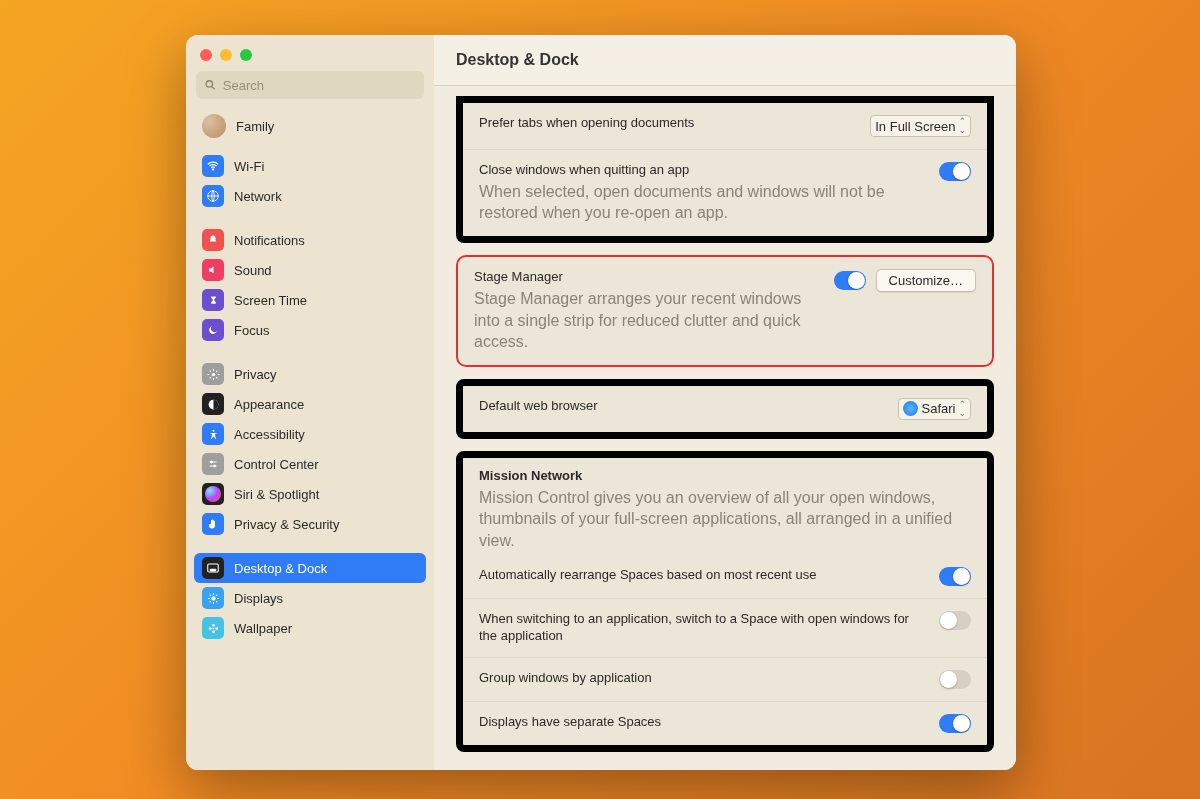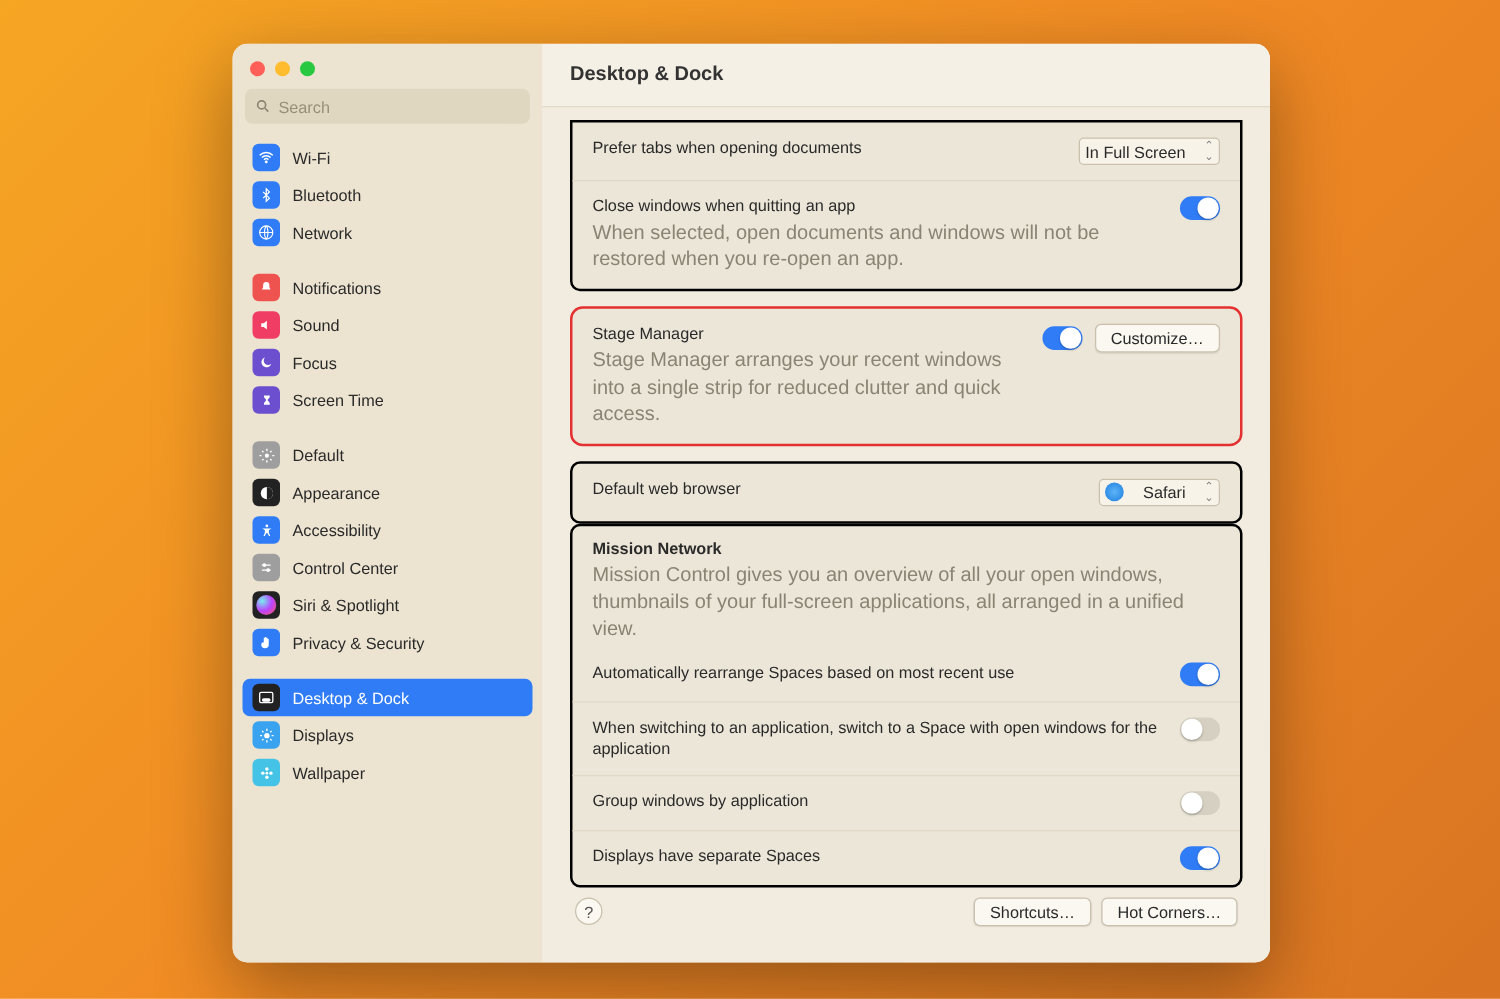--- a/index.html
+++ b/index.html
@@ -38,33 +38,34 @@
     font-size: 12px; color: #fff; flex-shrink: 0;
   }
   .sb-sep { height: 14px; }
   .family-avatar { width: 24px; height: 24px; border-radius: 50%; background: radial-gradient(circle at 30% 30%, #dcbfa0, #bb8d62); }
   
   .content { flex: 1; display: flex; flex-direction: column; }
   .titlebar { background: #f5f0e5; border-bottom: 1px solid #d9d2c0; padding: 16px 22px; }
   .titlebar h1 { font-size: 16px; font-weight: 700; color: #333; }
   .panel { flex: 1; background: #f2ece0; padding: 10px 22px; overflow: hidden; }
   .card {
-    background: #ece6d8; border-radius: 8px; border: 2px solid #000000;
+    background: #ece6d8; border-radius: 8px; border: 7px solid #000000;
+    margin-bottom: 12px;
   }
   .row {
     padding: 12px 16px; display: flex; align-items: flex-start; justify-content: space-between;
     border-bottom: 1px solid #e1d9c8; gap: 14px;
   }
   .row:last-child { border-bottom: none; }
   .row-main { flex: 1; }
   .row-label { font-size: 13px; color: #2a2a2a; line-height: 1.3; }
   .row-desc { font-size: 16px; color: #8a8474; margin-top: 2px; line-height: 1.35; }
   .row-controls { display: flex; align-items: center; gap: 10px; flex-shrink: 0; }
   .popup {
-    font-size: 13px; color: #2a2a2a; display: inline-flex; align-items: center; gap: 15px;
+    font-size: 13px; color: #2a2a2a; display: inline-flex; align-items: center; gap: 3px;
     background: #f7f3e9; border: 0.5px solid #c9c1ae; border-radius: 4px; padding: 1px 4px;
   }
   .popup .chev { font-size: 9px; line-height: 1; color: #777; }
   .btn {
     background: #fbf8f1; border: 0.5px solid #c9c1ae; border-radius: 5px; font-size: 13px;
     padding: 3px 12px; color: #2a2a2a; box-shadow: 0 0.5px 1px rgba(0,0,0,.08);
   }
   
   .toggle { width: 32px; height: 19px; border-radius: 10px; position: relative; }
   .toggle .knob { width: 17px; height: 17px; background: #fff; border-radius: 50%; position: absolute; top: 1px; box-shadow: 0 1px 2px rgba(0,0,0,.25); }
@@ -99,41 +100,37 @@
     <div class="search-wrap">
       <div class="search">
         <svg viewBox="0 0 24 24" fill="none" stroke="currentColor" stroke-width="2.5">
             <circle cx="10" cy="10" r="6"></circle>
             <line x1="20" y1="20" x2="15" y2="15"></line>
           </svg>
         <input placeholder="Search" style="">
       </div>
     </div>
     <div class="sb-list" id="sb-list">
+        <div class="sb-item" style="margin-bottom: 10px;">
+          <span class="family-avatar"></span>
+          <span class="sb-label">Family</span>
+        </div>
         <div class="sb-item">
           <span class="sb-icon" style="background:#2f7cf6">
             <svg viewBox="0 0 24 24" width="14" height="14" fill="none" stroke="#fff" stroke-width="2">
               <path d="M3 9c5-5 13-5 18 0"></path>
               <path d="M6 12c3.3-3.3 8.7-3.3 12 0"></path>
               <path d="M9 15c1.7-1.7 4.3-1.7 6 0"></path>
               <circle cx="12" cy="18" r="1" fill="#fff"></circle>
             </svg>
           </span>
           <span class="sb-label">Wi-Fi</span>
         </div>
         <div class="sb-item">
           <span class="sb-icon" style="background:#2f7cf6">
-            <svg viewBox="0 0 24 24" width="12" height="12" fill="none" stroke="#fff" stroke-width="2">
-              <path d="M7 7l10 10-5 5V2l5 5L7 17"></path>
-            </svg>
-          </span>
-          <span class="sb-label">Bluetooth</span>
-        </div>
-        <div class="sb-item">
-          <span class="sb-icon" style="background:#2f7cf6">
             <svg viewBox="0 0 24 24" width="14" height="14" fill="none" stroke="#fff" stroke-width="1.6">
               <circle cx="12" cy="12" r="9"></circle>
               <path d="M3 12h18M12 3c3 3 3 15 0 18M12 3c-3 3-3 15 0 18"></path>
             </svg>
           </span>
           <span class="sb-label">Network</span>
         </div>
         <div class="sb-sep"></div>
         <div class="sb-item">
           <span class="sb-icon" style="background:#ef5350">
@@ -146,43 +143,43 @@
         <div class="sb-item">
           <span class="sb-icon" style="background:#ef3d63">
             <svg viewBox="0 0 24 24" width="12" height="12" fill="#fff">
               <path d="M4 9v6h4l5 4V5L8 9H4z"></path>
             </svg>
           </span>
           <span class="sb-label">Sound</span>
         </div>
         <div class="sb-item">
           <span class="sb-icon" style="background:#6b4fcf">
+            <svg viewBox="0 0 24 24" width="11" height="11" fill="#fff">
+              <path d="M7 3h10v3l-4 5 4 5v3H7v-3l4-5-4-5V3z"></path>
+            </svg>
+          </span>
+          <span class="sb-label">Screen Time</span>
+        </div>
+        <div class="sb-item">
+          <span class="sb-icon" style="background:#6b4fcf">
             <svg viewBox="0 0 24 24" width="12" height="12" fill="#fff">
               <path d="M20 14A8 8 0 1 1 10 4a6 6 0 0 0 10 10z"></path>
             </svg>
           </span>
           <span class="sb-label">Focus</span>
-        </div>
-        <div class="sb-item">
-          <span class="sb-icon" style="background:#6b4fcf">
-            <svg viewBox="0 0 24 24" width="11" height="11" fill="#fff">
-              <path d="M7 3h10v3l-4 5 4 5v3H7v-3l4-5-4-5V3z"></path>
-            </svg>
-          </span>
-          <span class="sb-label">Screen Time</span>
         </div>
         <div class="sb-sep"></div>
         <div class="sb-item">
           <span class="sb-icon" style="background:#9e9e9e">
             <svg viewBox="0 0 24 24" width="13" height="13" fill="#fff">
               <circle cx="12" cy="12" r="3"></circle>
               <path d="M12 2v3M12 19v3M4 12H1M23 12h-3M5 5l2 2M17 17l2 2M5 19l2-2M17 7l2-2" stroke="#fff" stroke-width="2"></path>
             </svg>
           </span>
-          <span class="sb-label">Default</span>
+          <span class="sb-label">Privacy</span>
         </div>
         <div class="sb-item">
           <span class="sb-icon" style="background:#222222">
             <svg viewBox="0 0 24 24" width="13" height="13">
               <circle cx="12" cy="12" r="9" fill="#fff"></circle>
               <path d="M12 3a9 9 0 0 1 0 18z" fill="#222"></path>
             </svg>
           </span>
           <span class="sb-label">Appearance</span>
         </div>

